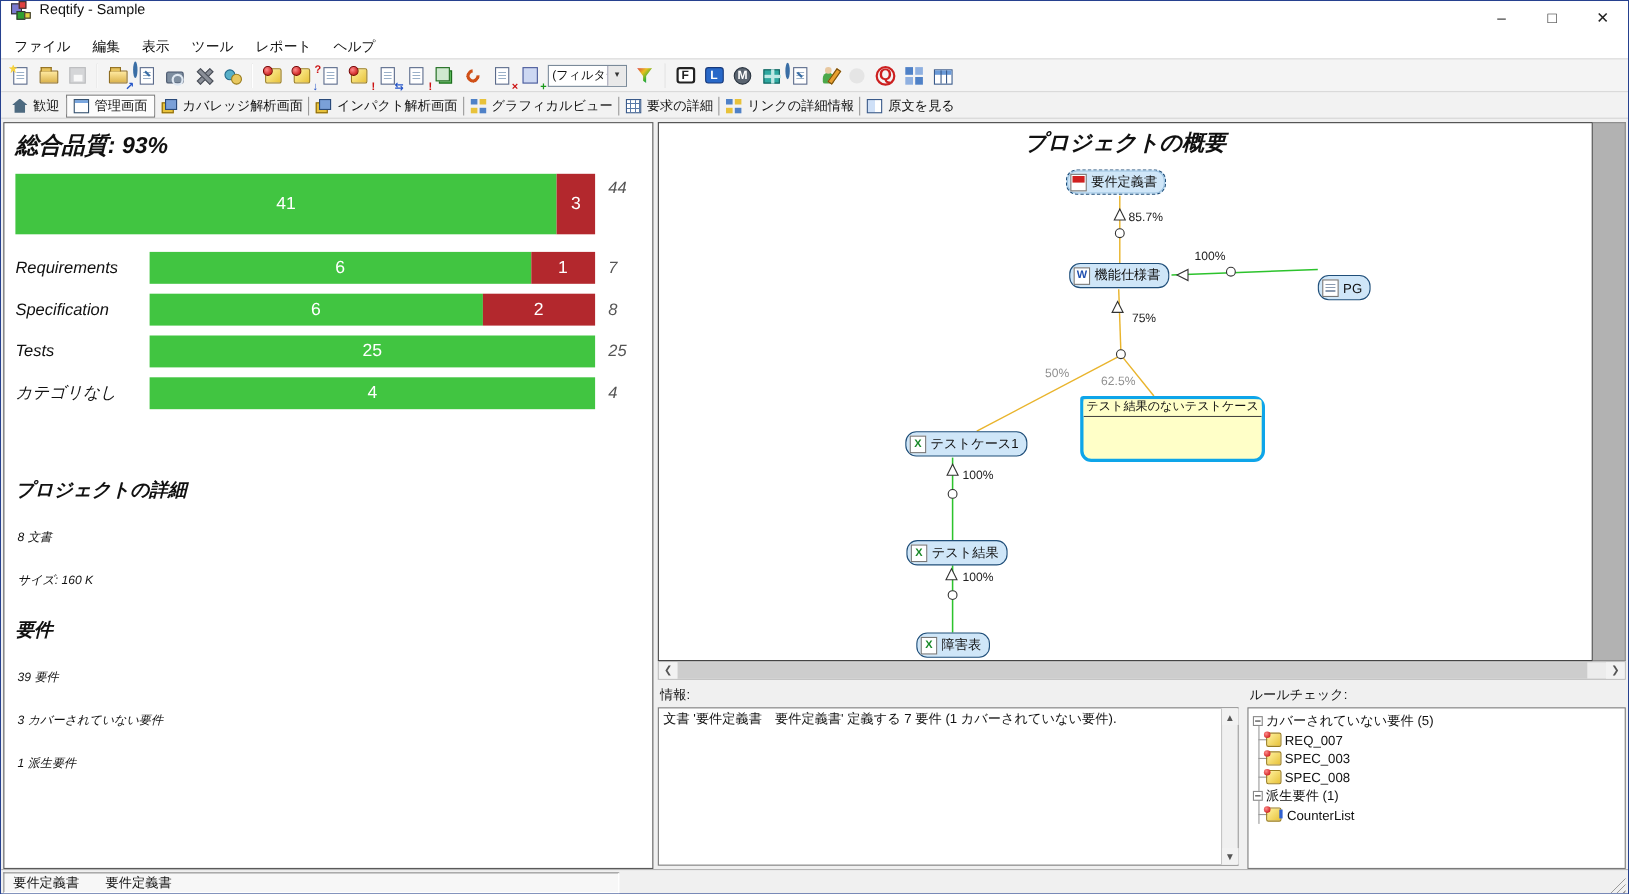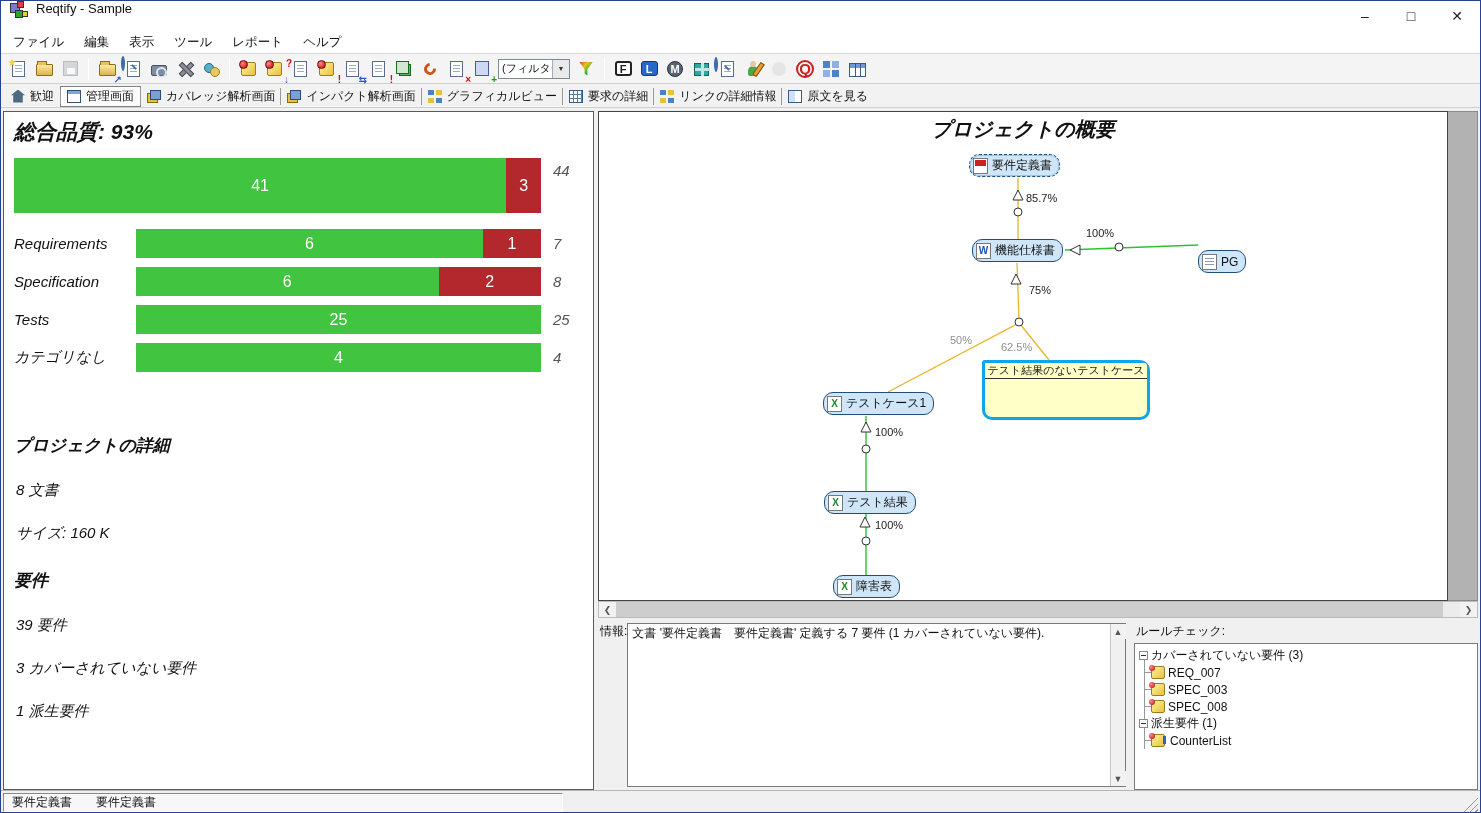--- a/index.html
+++ b/index.html
@@ -115,21 +115,21 @@
   .crow .lbl { width:122px; font-size:15px; flex:none; }
   .crow .barwrap { flex:1; display:flex; height:29px; font-style:normal; }
   .crow.totalrow .barwrap { height:55px; }
   .seg { display:flex; align-items:center; justify-content:center; color:#fff; font-size:16px; }
   .seg-g { background:#41c541; }
   .seg-r { background:#b3282d; }
   .crow .tot { width:42px; flex:none; padding-left:12px; font-size:15px; color:#555; }
   .crow.totalrow { margin-bottom:16px; }
   .crow.totalrow .tot { align-self:flex-start; padding-top:4px; }
   .dethead { font-size:17px; font-weight:bold; margin:26px 0 4px; }
-  .detline { font-size:15px; margin:24px 0 0 2px; }
+  .detline { font-size:11px; margin:24px 0 0 2px; }
   
   .rightcol { flex:1; display:flex; flex-direction:column; padding:3px 2px 0 4px; }
   .diagwrap { height:490px; display:flex; }
   .diagcanvas { position:relative; flex:1; background:#fff; border:1px solid #444; overflow:hidden; }
   .diag-vstrip { width:30px; background:#b2b2b2; border:1px solid #8a8a8a; border-left:none; }
   .dtitle { position:absolute; left:0; top:4px; width:100%; text-align:center; font-size:20px; font-weight:bold; font-style:italic; }
   .dsvg { position:absolute; left:0; top:0; }
   .dnode { position:absolute; display:flex; align-items:center; gap:4px; background:#cfe6f8; border:1px solid #1f4e79;
            border-radius:10px; padding:0 7px 0 3px; height:23px; font-size:12px; white-space:nowrap; }
   .dnode.sel { border:1px dashed #1f4e79; box-shadow:0 0 0 1px #9cc2e0 inset; }
@@ -148,21 +148,21 @@
   
   .hscroll { height:17px; display:flex; margin-top:0; background:#ececec; border:1px solid #bbb; }
   .sbtn { width:17px; height:15px; background:#f2f2f2; display:flex; align-items:center; justify-content:center;
           font-size:9px; color:#555; flex:none; }
   .hthumb { width:827px; background:#cdcdcd; }
   .vscroll { width:15px; background:#f0f0f0; border-left:1px solid #c5c5c5; display:flex; flex-direction:column; justify-content:space-between; align-items:center; }
   .vscroll .sbtn { width:15px; }
   
   .bottomrow { flex:1; display:flex; padding-top:5px; }
   .bp-label { font-size:12px; margin:0 0 3px 2px; }
-  .infocol { width:528px; display:flex; flex-direction:row; }
+  .infocol { width:528px; display:flex; flex-direction:column; }
   .infobox { flex:1; background:#fff; border:1px solid #7a7a7a; display:flex; margin-bottom:3px; }
   .infotext { flex:1; padding:2px 4px; font-size:12px; line-height:15px; overflow:hidden; }
   .rulecol { flex:1; display:flex; flex-direction:column; margin-left:8px; }
   .rulebox { flex:1; background:#fff; border:1px solid #7a7a7a; padding:3px 2px; font-size:12px; position:relative; overflow:hidden; }
   
   .tree { position:relative; }
   .tline { position:absolute; left:7px; top:12px; width:1px; background:#999; }
   .tgroup { display:flex; align-items:center; height:17px; position:relative; z-index:1; }
   .texp { width:9px; height:9px; border:1px solid #888; background:#fff; margin:0 3px 0 2px; position:relative; flex:none; }
   .texp::after{content:"";position:absolute;left:1px;top:3px;width:5px;height:1px;background:#333;}
@@ -495,21 +495,21 @@
         </div>
       </div>
 
       <div class="rulecol">
         <div class="bp-label">ルールチェック:</div>
         <div class="rulebox">
           <div class="tree">
             <div class="tline" style="height:90px;"></div>
             <div class="tgroup">
               <span class="texp"></span>
-              <span>カバーされていない要件 (3)</span>
+              <span>カバーされていない要件 (5)</span>
             </div>
             <div class="titem">
               <span class="nico"></span>
               <span>REQ_007</span>
             </div>
             <div class="titem">
               <span class="nico"></span>
               <span>SPEC_003</span>
             </div>
             <div class="titem">

